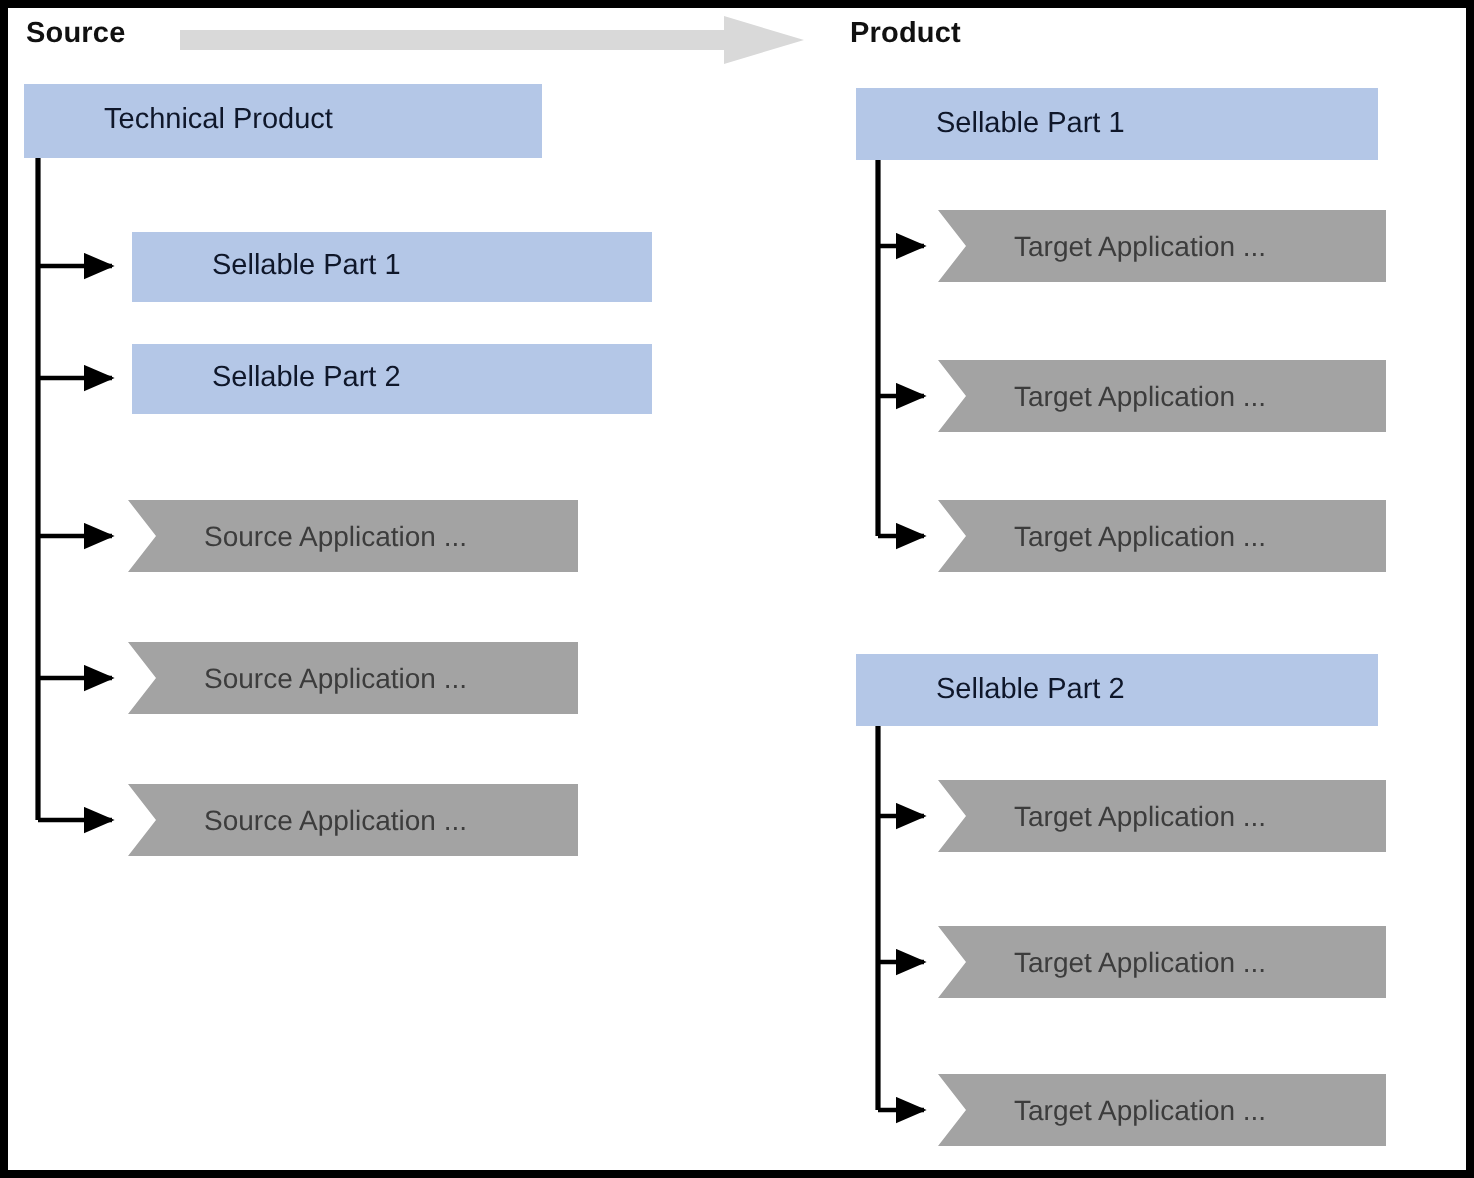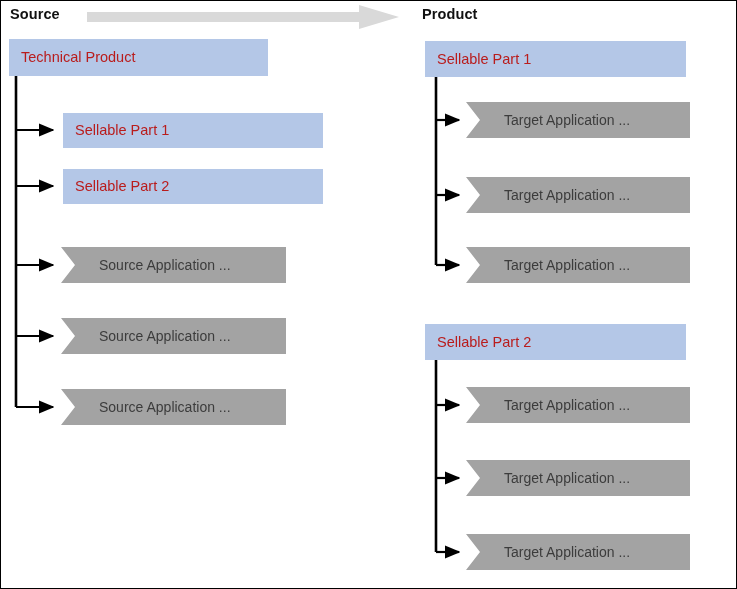--- a/index.html
+++ b/index.html
@@ -8,21 +8,21 @@
     background: #ffffff;
   }
   body {
     font-family: "Liberation Sans", sans-serif;
   }
   #canvas {
     position: relative;
     width: 737px;
     height: 589px;
     background: #ffffff;
-    border: 1px solid #000000;
+    border: 4px solid #000000;
     box-sizing: border-box;
     overflow: hidden;
   }
 
   
   .col-heading {
     position: absolute;
     font-size: 14.5px;
     font-weight: bold;
     color: #111111;
@@ -45,23 +45,24 @@
   .blue-box {
     position: absolute;
     background: #b4c7e7;
     display: flex;
     align-items: center;
     box-sizing: border-box;
     padding-left: 12px;
   }
   .blue-box .label {
     font-size: 14.5px;
-    color: #b91c1c;
+    color: #0f172a;
     line-height: 1;
     white-space: nowrap;
+    margin-left: 28px;
   }
 
   #box-technical-product { left: 8px;   top: 38px;  width: 259px; height: 37px; }
   #box-src-sellable-1    { left: 62px;  top: 112px; width: 260px; height: 35px; }
   #box-src-sellable-2    { left: 62px;  top: 168px; width: 260px; height: 35px; }
   #box-tgt-sellable-1    { left: 424px; top: 40px;  width: 261px; height: 36px; }
   #box-tgt-sellable-2    { left: 424px; top: 323px; width: 261px; height: 36px; }
 
   
   .chev-box {

